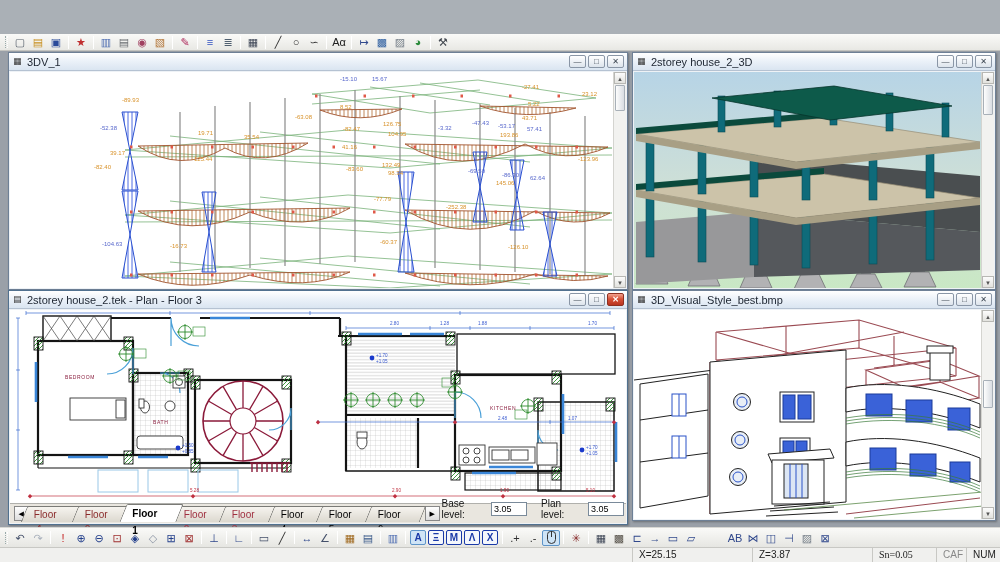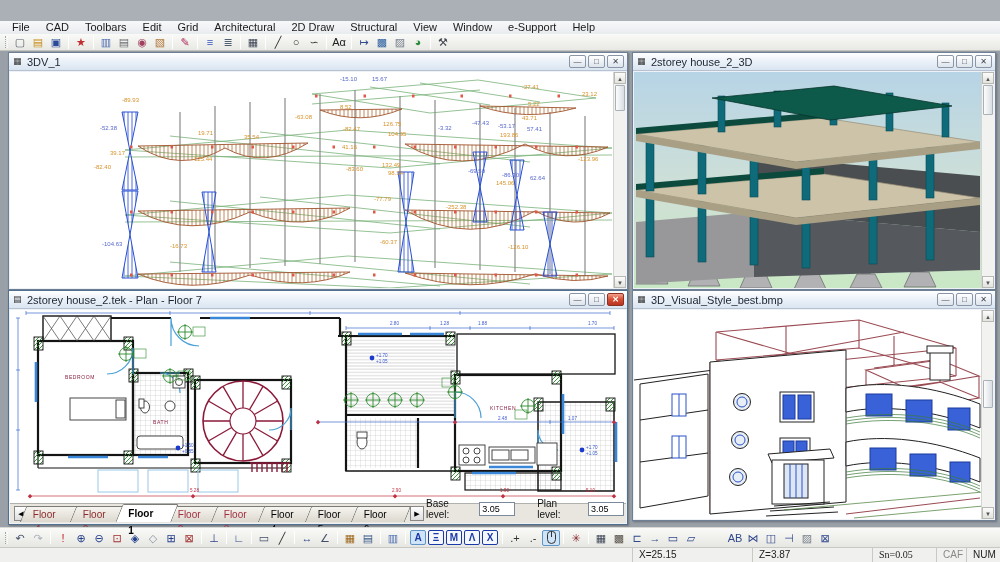--- a/index.html
+++ b/index.html
@@ -56,21 +56,21 @@
   
   .tabbar { position:absolute; left:1px; right:1px; bottom:1px; height:20px; background:#e9e6df;
     border-top:1px solid #b0b0ac; display:flex; align-items:flex-end; padding:1px 2px 1px 2px; font-size:10px; }
   .tarrow { width:15px; height:15px; border:1px solid #888; background:linear-gradient(#fff,#ddd); font-size:7px;
     text-align:center; line-height:14px; margin:0 2px 1px 2px; }
   .ftab { position:relative; height:16px; line-height:15px; padding:0 12px; margin-left:-7px;
     background:linear-gradient(#f6f4ef,#dcd8cf); border:1px solid #7a7a76; border-bottom:none;
     transform:skewX(-22deg); border-radius:2px 2px 0 0; }
   .ftab-label { display:inline-block; transform:skewX(22deg); font-size:10px; }
   .ftab.active { background:#ffffff; z-index:3; font-weight:bold; height:18px; line-height:17px; }
-  .lvl-group { margin-left:auto; display:flex; align-items:center; gap:12px; padding-bottom:2px; }
+  .lvl-group { margin-left:auto; display:flex; align-items:center; gap:4px; padding-bottom:2px; }
   .lvl-label { font-size:10px; color:#111; }
   .lvl-input { width:36px; height:14px; font-size:9px; border:1px solid #7a8a9a; background:#fff; padding:0 2px; font-family:"Liberation Sans",sans-serif; }
 
   
   .statusbar { position:absolute; left:0; right:0; bottom:0; height:15px; background:#f0f0ee;
     border-top:1px solid #c8c8c4; display:flex; align-items:center; font-size:10px; color:#222; }
   .ssec { border-left:1px solid #c8c8c4; height:15px; line-height:14px; padding:0 6px; }
   .sspacer { flex:1; }
 
   svg text { font-family:"Liberation Sans", sans-serif; }
@@ -79,34 +79,20 @@
   .plab-b { fill:#3a5ad0; font-size:4.6px; }
   .plab-r { fill:#c03040; font-size:4.6px; }
   .room-label { fill:#8b2040; font-size:5px; letter-spacing:.6px; }
 </style>
 </head>
 <body>
 
 <div class="app">
 
 
-  <div class="menubar">
-      <div class="menu-item">File</div>
-      <div class="menu-item">CAD</div>
-      <div class="menu-item">Toolbars</div>
-      <div class="menu-item">Edit</div>
-      <div class="menu-item">Grid</div>
-      <div class="menu-item">Architectural</div>
-      <div class="menu-item">2D Draw</div>
-      <div class="menu-item">Structural</div>
-      <div class="menu-item">View</div>
-      <div class="menu-item">Window</div>
-      <div class="menu-item">e-Support</div>
-      <div class="menu-item">Help</div>
-    </div>
 
   <div class="toolbar">
       <div class="grip"></div>
       <div class="ticon" style="color: rgb(80, 90, 102);">▢</div>
       <div class="ticon" style="color: rgb(200, 144, 32);">▤</div>
       <div class="ticon" style="color: rgb(42, 74, 154);">▣</div>
       <div class="tsep"></div>
       <div class="ticon" style="color: rgb(192, 48, 48);">★</div>
       <div class="tsep"></div>
       <div class="ticon" style="color: rgb(74, 106, 176);">▥</div>
@@ -323,21 +309,21 @@
           <div class="sbtn" style="top:0;">▲</div>
           <div class="sthumb" style="top:13px;height:30px;"></div>
           <div class="sbtn" style="bottom:0;">▼</div>
         </div>
       </div>
     </div>
 
     <div class="child" style="left:8px;top:239px;width:620px;height:235px;border-color:#51718f;">
       <div class="ctitle">
         <span class="cicon">▤</span>
-        <span>2storey house_2.tek - Plan - Floor 7</span>
+        <span>2storey house_2.tek - Plan - Floor 3</span>
         <span class="cbtns">
           <span class="cbtn">—</span>
           <span class="cbtn">□</span>
           <span class="cbtn close-red">✕</span>
         </span>
       </div>
       <div class="ccontent" style="bottom:21px;">
         <svg width="618" height="194" viewBox="0 0 618 194">
           <defs>
             <pattern id="tile" width="5" height="5" patternUnits="userSpaceOnUse">

